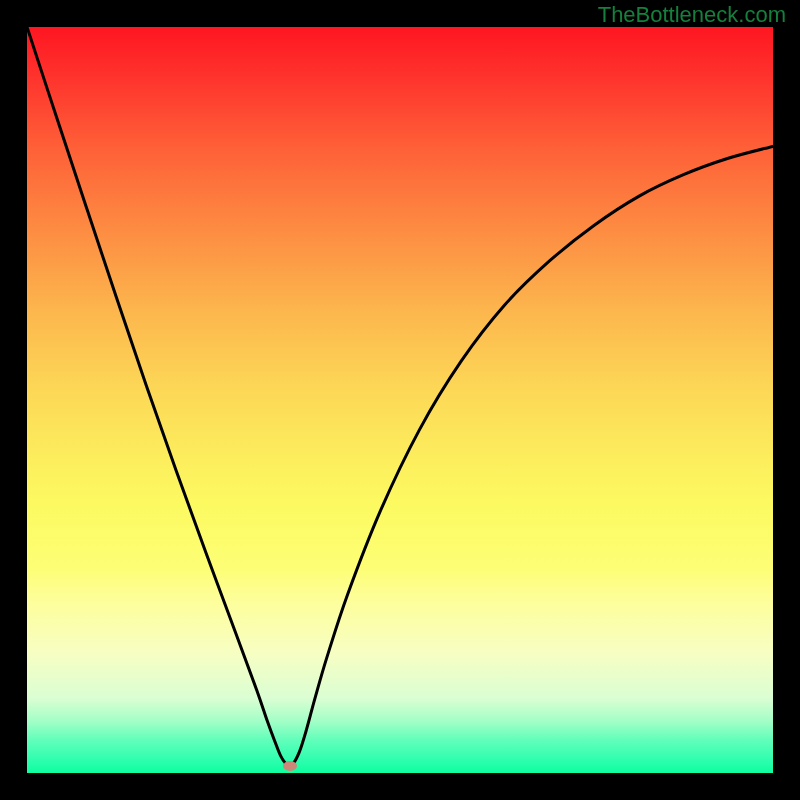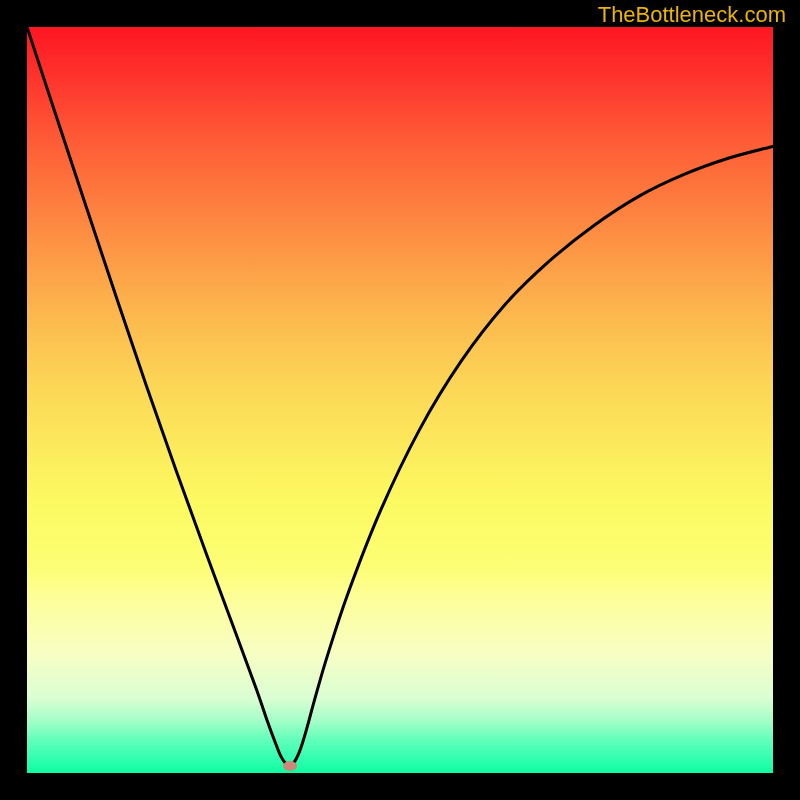--- a/index.html
+++ b/index.html
@@ -14,21 +14,21 @@
   .frame {
     position: relative;
     width: 800px;
     height: 800px;
     background: #000;
   }
   .watermark {
     position: absolute;
     top: 2px;
     right: 14px;
-    color: #eab308;
+    color: #15803d;
     font-size: 22px;
     white-space: nowrap;
     z-index: 3;
     margin-left: 36px;
   }
   .plot-area {
     position: absolute;
     left: 27px;
     top: 27px;
     width: 746px;

